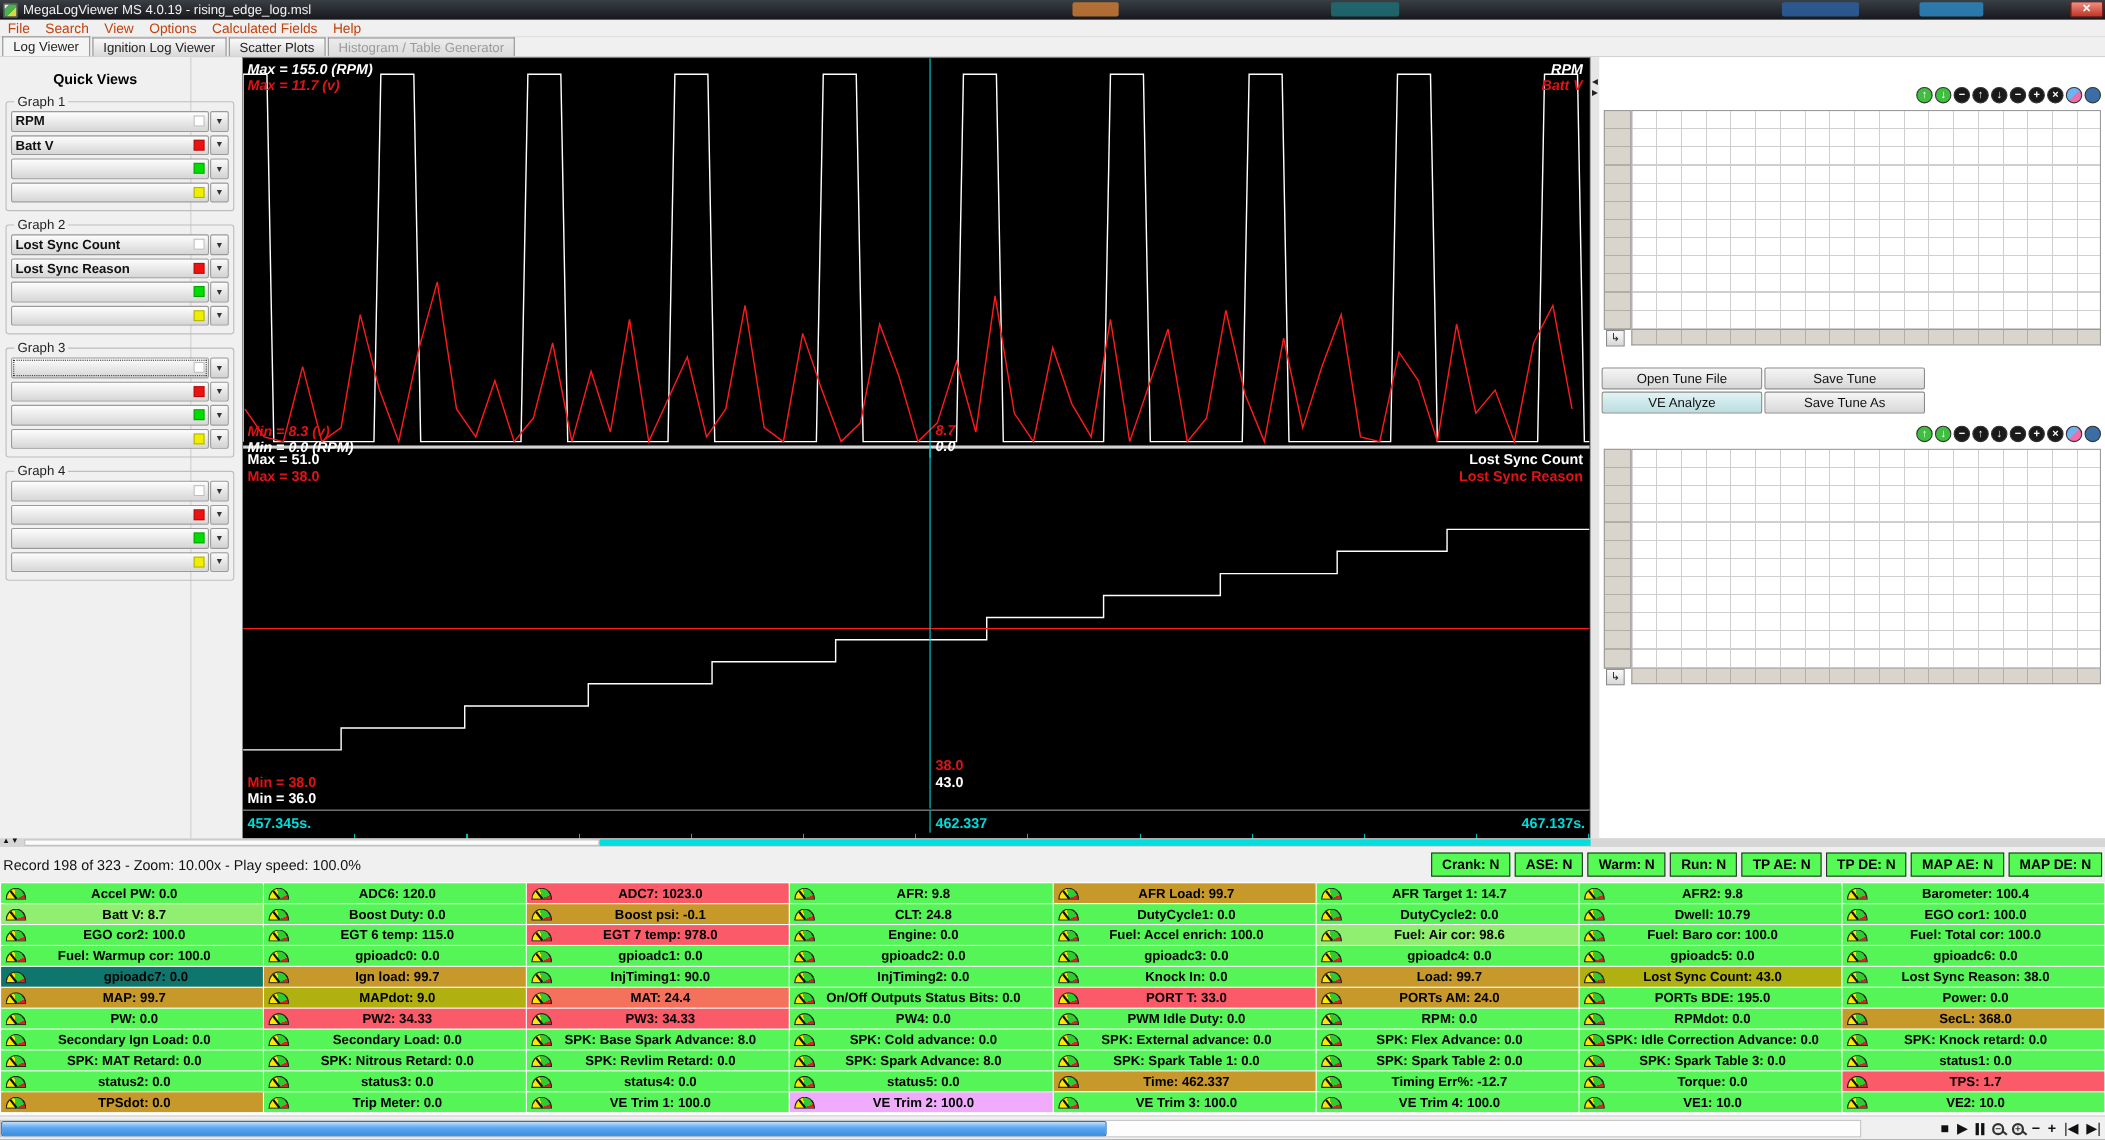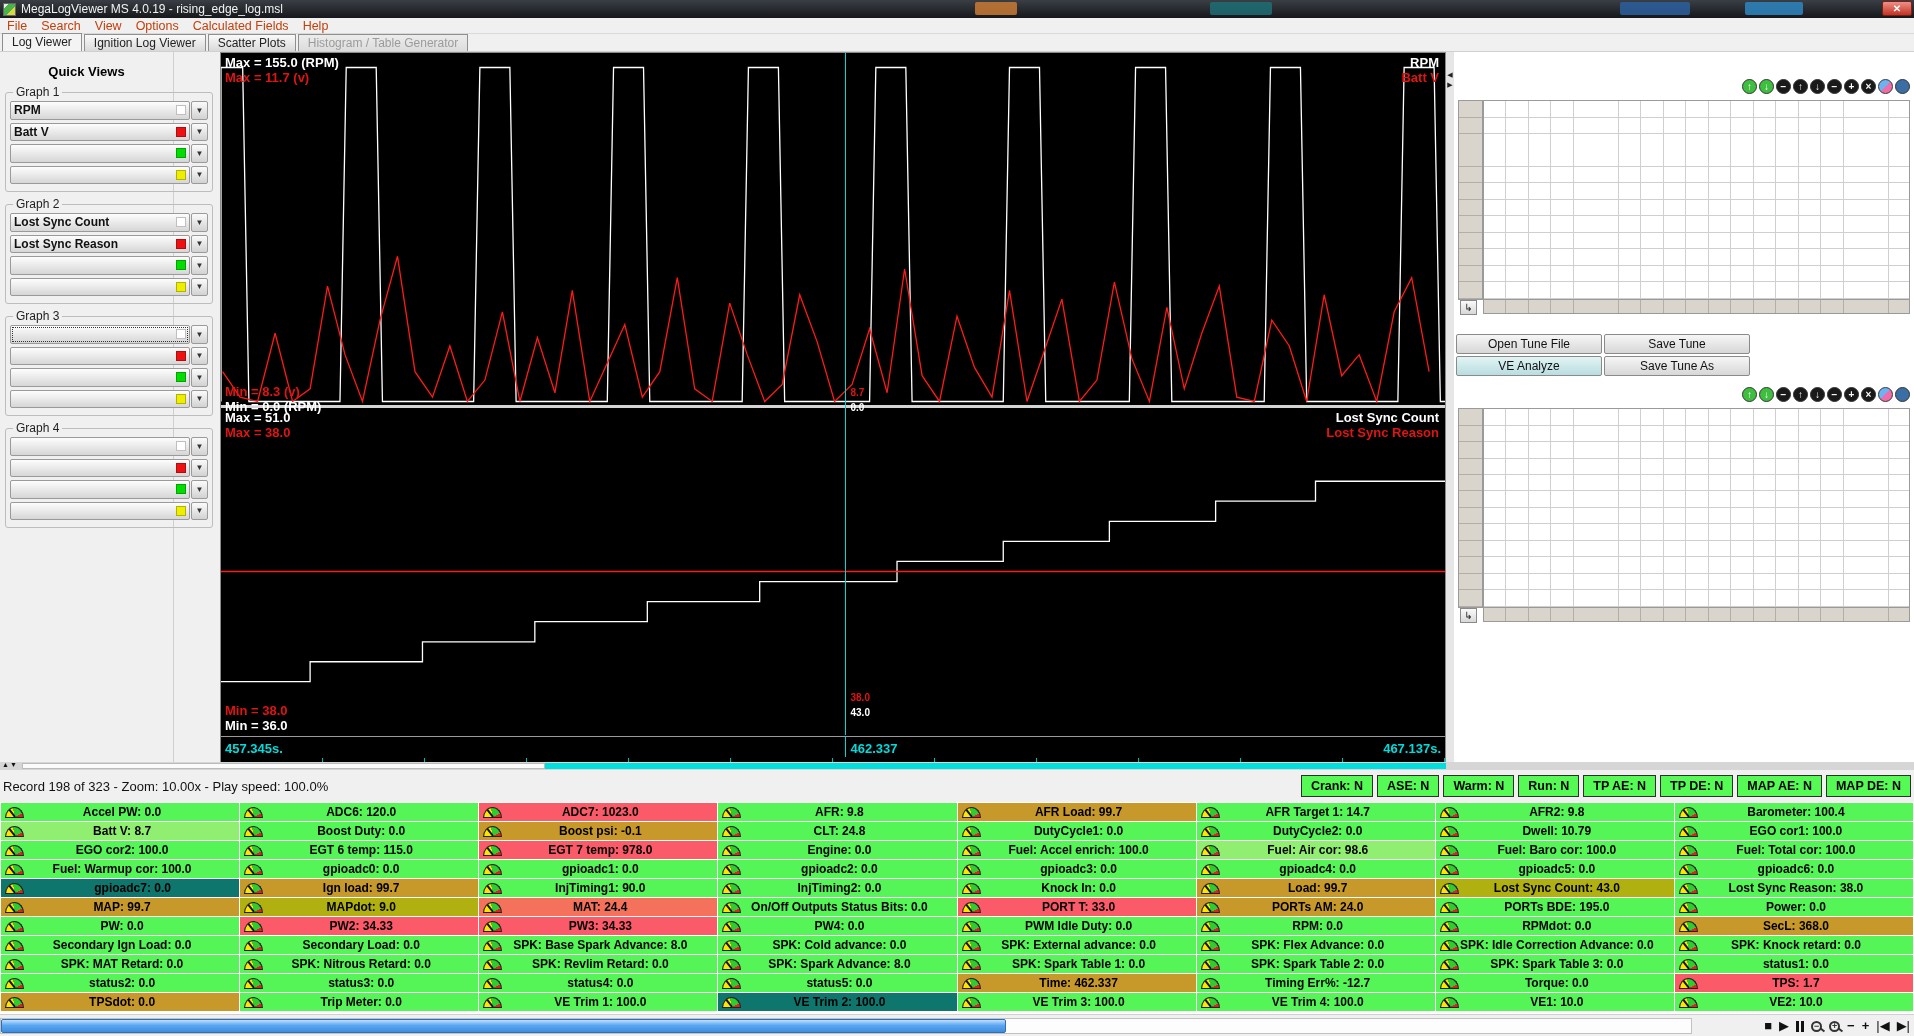--- a/index.html
+++ b/index.html
@@ -40,33 +40,33 @@
     border:1px solid #9a9a9a;border-radius:2px;font-size:12px;font-weight:bold;color:#111;padding:0 3px;}
   .combo.focused{outline:1px dotted #333;outline-offset:-3px;}
   .combo .ctext{flex:1;white-space:nowrap;overflow:hidden;}
   .swatch{width:10px;height:10px;flex:0 0 10px;border:1px solid rgba(0,0,0,.25);}
   .dropbtn{width:17px;background:linear-gradient(#fbfbfb,#d2d2d2);border:1px solid #9a9a9a;border-radius:2px;
     font-size:8px;color:#333;display:flex;align-items:center;justify-content:center;}
 
   
   .chartwrap{position:absolute;left:220px;top:52px;width:1226px;height:710px;background:#000;border:1px solid #8a8a8a;}
   .graph{position:absolute;left:0;width:100%;background:#000;}
-  #graph1{top:0;height:363px;}
+  #graph1{top:0;height:363px;font-style:italic;}
   #gsep{position:absolute;top:352px;left:0;width:100%;height:3px;background:#d4d4d4;}
   #graph2{top:355px;height:327px;}
   .graph svg{position:absolute;inset:0;width:100%;height:100%;}
   .glabel-tl1,.glabel-tl2,.glabel-bl1,.glabel-bl2,.glabel-tr1,.glabel-tr2{position:absolute;font-size:13px;font-weight:bold;white-space:nowrap;z-index:3;}
   .glabel-tl1{left:4px;top:2px;color:#fff;}
   .glabel-tl2{left:4px;top:17px;color:#e11414;}
   .glabel-tr1{right:6px;top:2px;color:#fff;}
   .glabel-tr2{right:6px;top:17px;color:#e11414;}
   .glabel-bl1{left:4px;bottom:17px;color:#e11414;}
   .glabel-bl2{left:4px;bottom:2px;color:#fff;}
   .cursorline{position:absolute;top:0;bottom:0;left:51.02%;width:1px;background:#00d8d8;z-index:2;}
-  .curval1,.curval2{position:absolute;left:calc(51.02% + 5px);font-size:10px;font-weight:bold;z-index:3;}
+  .curval1,.curval2{position:absolute;left:calc(51.02% + 5px);font-size:13px;font-weight:bold;z-index:3;}
   .curval1{bottom:18px;color:#e11414;}
   .curval2{bottom:3px;color:#fff;}
   .timeaxis{position:absolute;left:0;top:683px;height:27px;width:100%;background:#000;border-top:1px solid #9a9a9a;}
   .timeaxis .ticks{position:absolute;left:0;bottom:0;width:100%;height:5px;
      background:repeating-linear-gradient(to right,transparent 0 101px,#00b8b8 101px 102px);}
   .taxis-label{position:absolute;top:4px;color:#00dcdc;font-size:13px;font-weight:bold;}
   .ta-left{left:4px;} .ta-right{right:4px;}
   .ta-cursor{left:calc(51.02% + 5px);}
 
   
@@ -845,21 +845,21 @@
       <div class="gcell" style="background: rgb(85, 244, 87);">
         <span class="gico"></span>
         <span class="gtext">Trip Meter: 0.0</span>
       </div>
 
       <div class="gcell" style="background: rgb(85, 244, 87);">
         <span class="gico"></span>
         <span class="gtext">VE Trim 1: 100.0</span>
       </div>
 
-      <div class="gcell" style="background: #0f766e; justify-content: flex-end;">
+      <div class="gcell" style="background: #f0abfc; justify-content: flex-end;">
         <span class="gico"></span>
         <span class="gtext">VE Trim 2: 100.0</span>
       </div>
 
       <div class="gcell" style="background: rgb(85, 244, 87);">
         <span class="gico"></span>
         <span class="gtext">VE Trim 3: 100.0</span>
       </div>
 
       <div class="gcell" style="background: rgb(85, 244, 87);">

